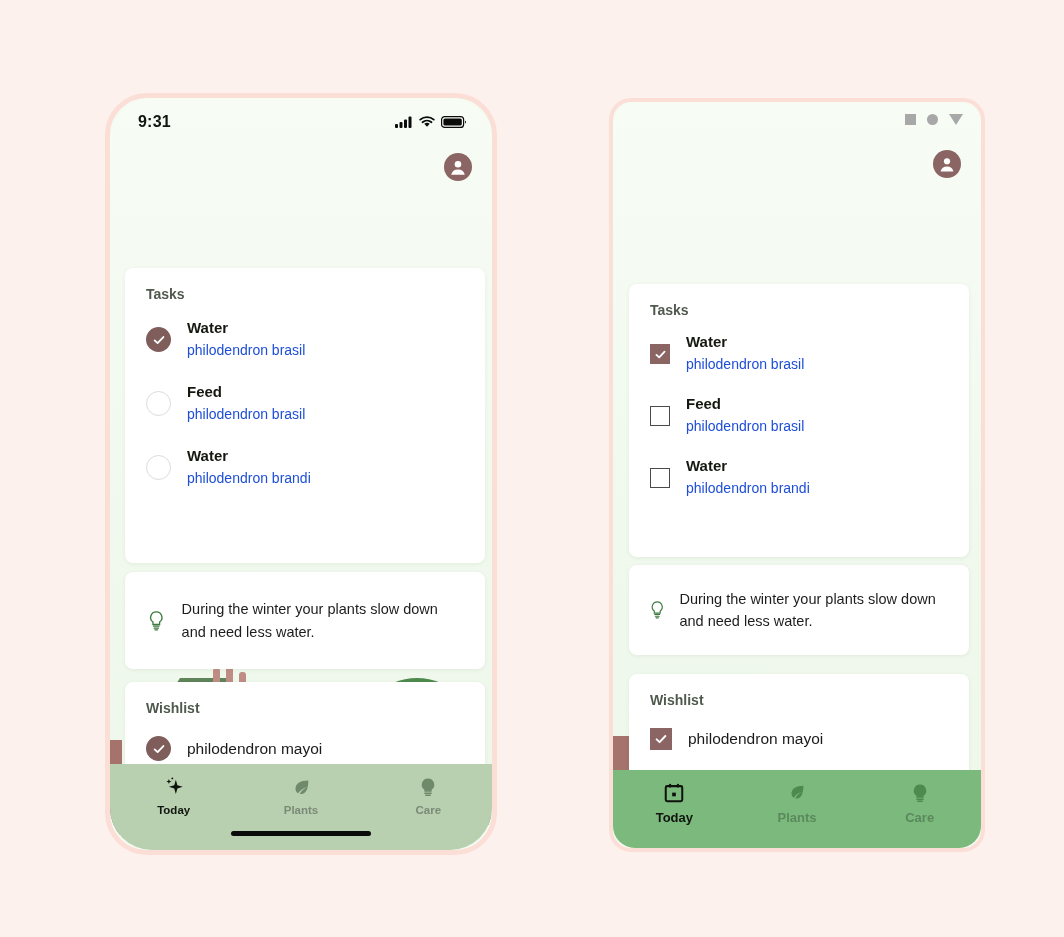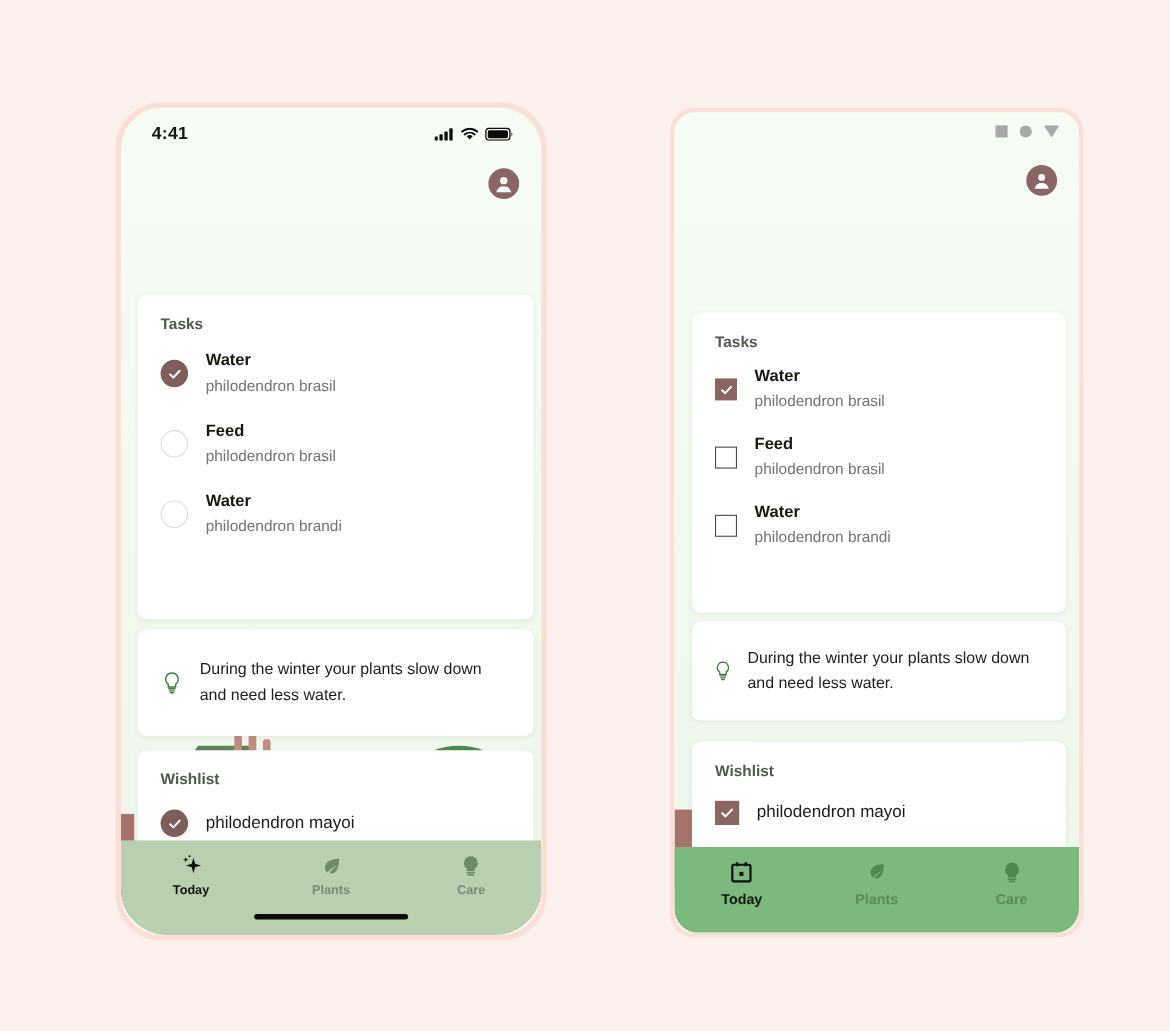--- a/index.html
+++ b/index.html
@@ -83,21 +83,21 @@
 
   .tasks-ios { left: 15px; top: 170px; width: 360px; height: 295px; }
   .tasks-android { left: 16px; top: 182px; width: 340px; height: 273px; }
 
   .task {
     display: flex; align-items: flex-start; gap: 16px;
     padding: 0 21px;
   }
   .task-text { padding-top: 1px; }
   .task-title { font-size: 15px; font-weight: 700; color: #15180f; line-height: 1.25; }
-  .task-sub { font-size: 14px; color: #737373; line-height: 1.45; margin-top: 2px; }
+  .task-sub { font-size: 14px; color: #1d4ed8; line-height: 1.45; margin-top: 2px; }
 
   
   .cb-round { width: 25px; height: 25px; border-radius: 50%; flex: 0 0 25px; margin-top: 9px; }
   .cb-round.off { border: 1.6px solid #dcdcdc; background: #fff; }
   .cb-round.on { background: #7e5d5b; display: flex; align-items: center; justify-content: center; }
 
   
   .cb-sq { width: 20px; height: 20px; flex: 0 0 20px; margin-top: 12px; }
   .cb-sq.off { border: 1.8px solid #4a4a4a; background: #fff; }
   .cb-sq.on { background: #8a6563; display: flex; align-items: center; justify-content: center; }
@@ -139,21 +139,21 @@
           <rect x="103" y="48" width="7" height="34" rx="3" fill="#c08d85"></rect>
           <rect x="116" y="40" width="7" height="42" rx="3" fill="#c08d85"></rect>
           <rect x="129" y="52" width="7" height="30" rx="3" fill="#c08d85"></rect>
           <path d="M245 120 A62 62 0 0 1 369 120 Z" fill="#4e8a4e"></path>
           <rect x="0" y="120" width="12" height="95" fill="#a5726c"></rect>
           <path d="M352 150 A40 58 0 0 1 382 205 L352 205 Z" fill="#5a9159"></path>
         </svg>
       </div>
 
       <div class="statusbar-ios">
-        <div class="clock">4:41</div>
+        <div class="clock">9:31</div>
         <div class="status-icons">
           <svg width="18" height="12" viewBox="0 0 18 12">
             <rect x="0" y="8" width="3" height="4" rx="1" fill="#0b0b0b"></rect>
             <rect x="4.5" y="6" width="3" height="6" rx="1" fill="#0b0b0b"></rect>
             <rect x="9" y="3.5" width="3" height="8.5" rx="1" fill="#0b0b0b"></rect>
             <rect x="13.5" y="0.5" width="3" height="11.5" rx="1" fill="#0b0b0b"></rect>
           </svg>
           <svg width="16" height="12" viewBox="0 0 16 12">
             <path d="M8 10.8 L5.3 7.8 A4.2 4.2 0 0 1 10.7 7.8 Z" fill="#0b0b0b"></path>
             <path d="M1.2 3.6 A10.5 10.5 0 0 1 14.8 3.6" stroke="#0b0b0b" stroke-width="1.8" fill="none" stroke-linecap="round"></path>

